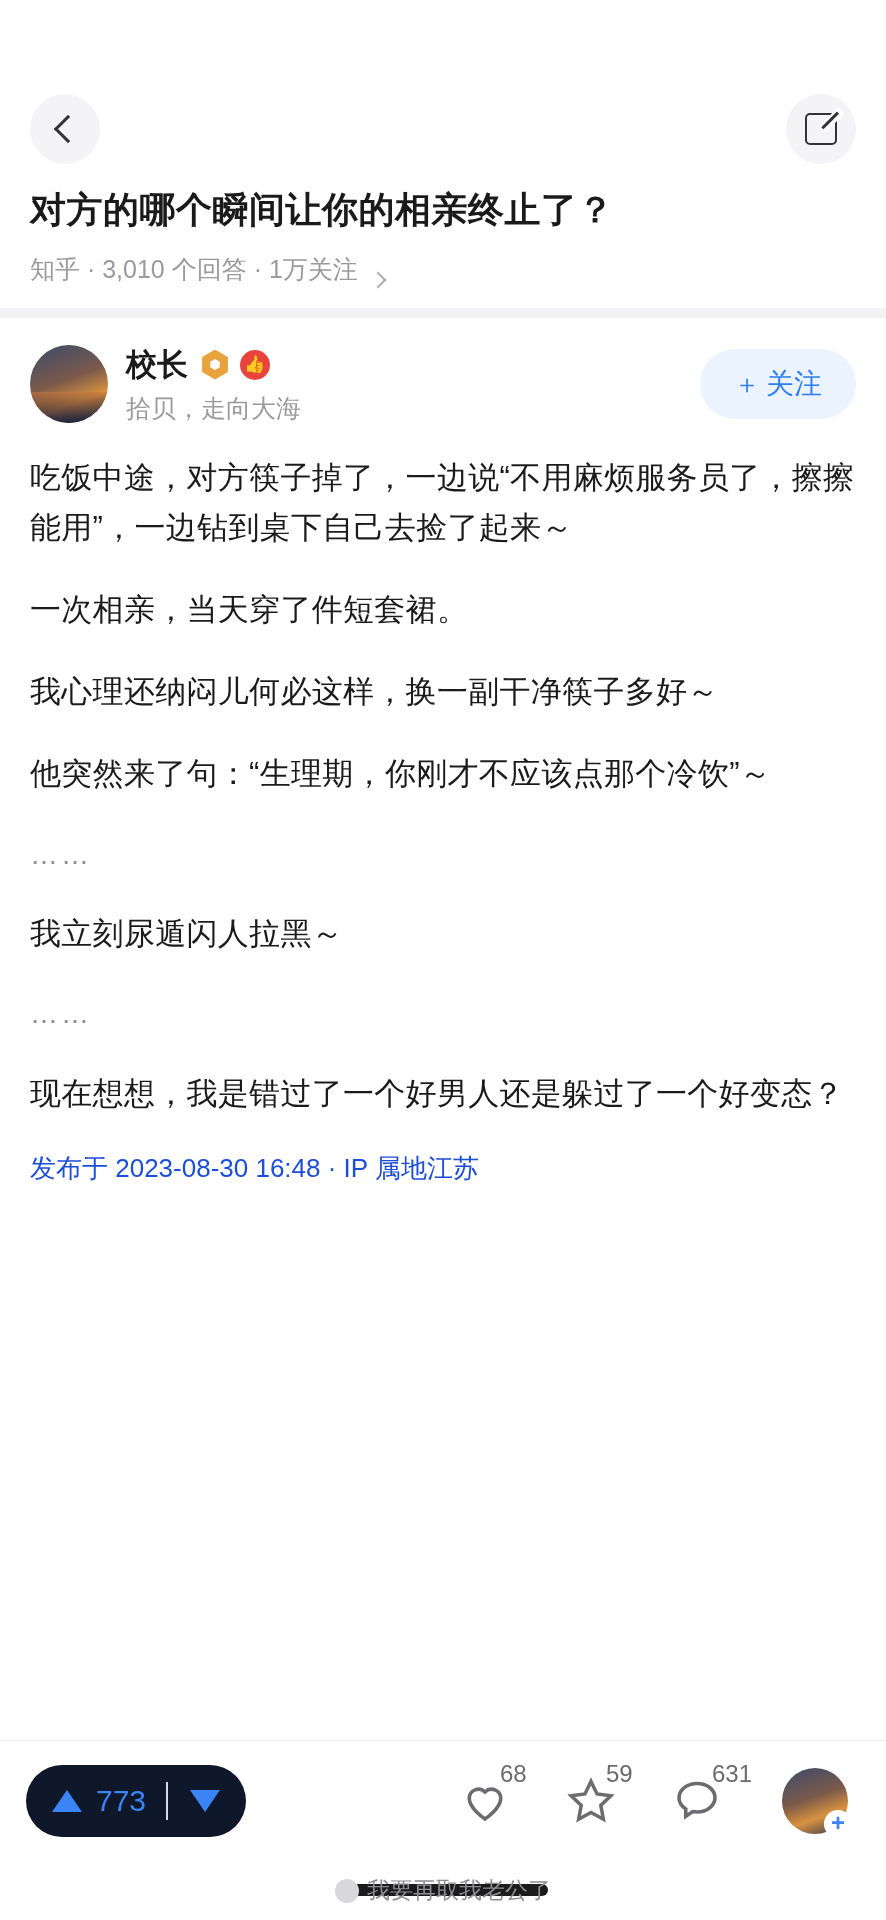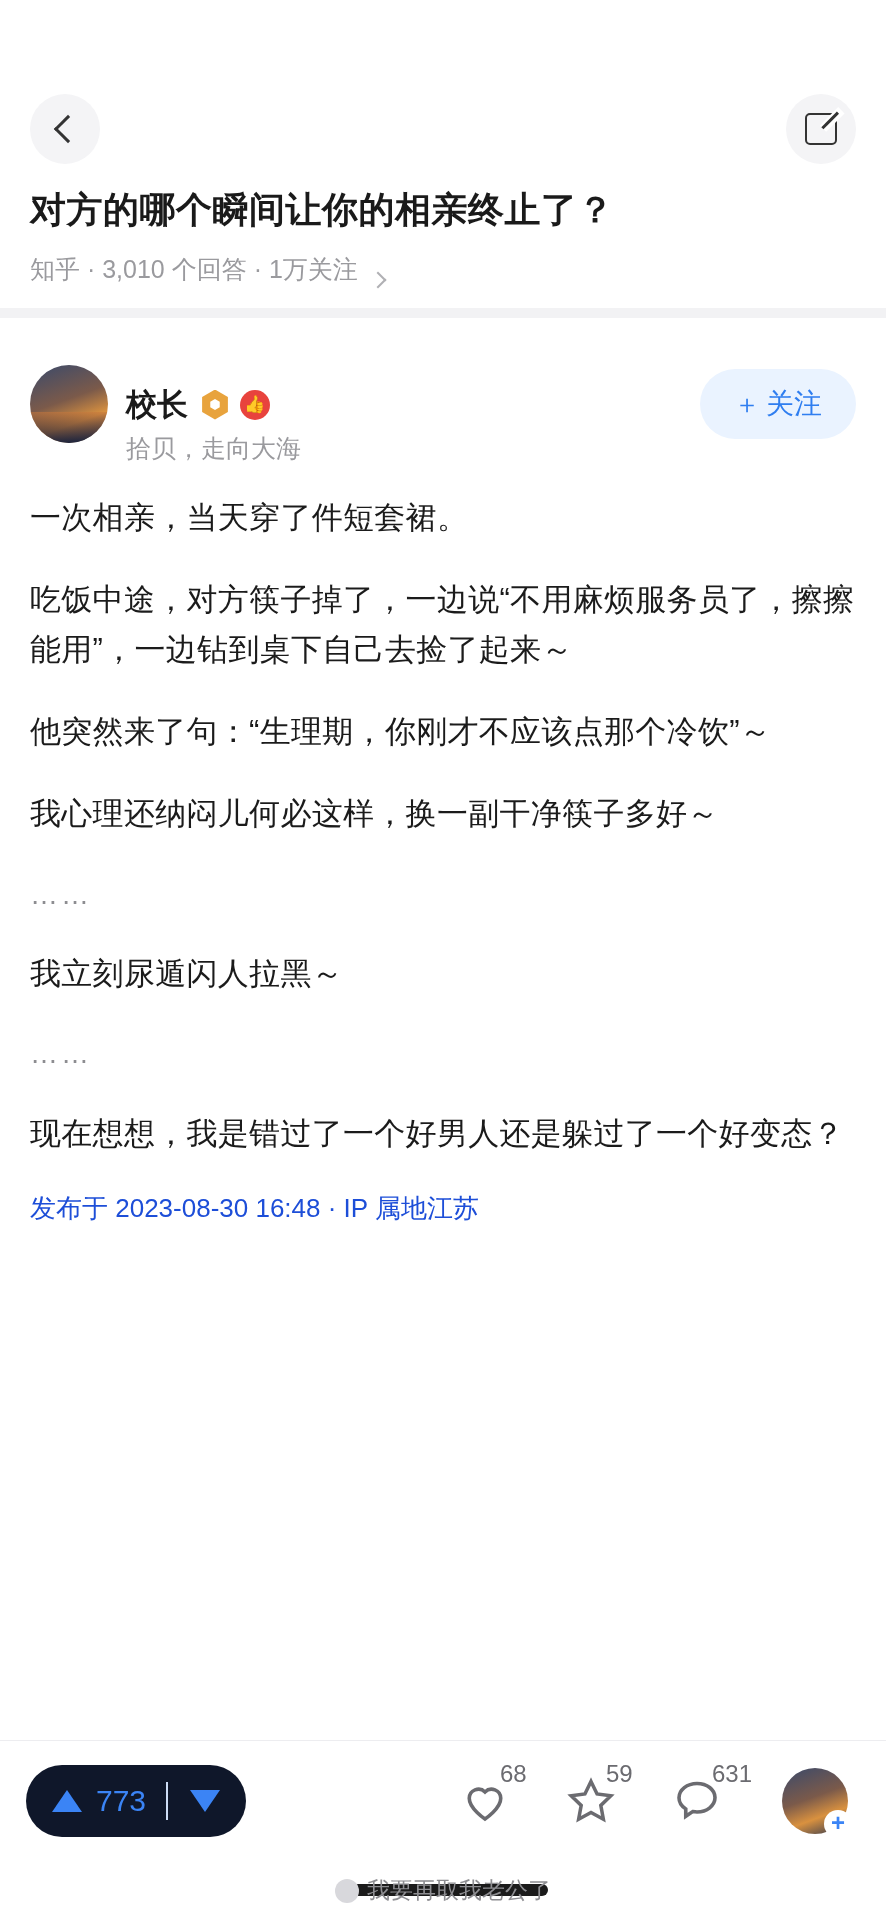--- a/index.html
+++ b/index.html
@@ -121,21 +121,21 @@
     overflow: hidden;
   }
   .avatar::after {
     content: "";
     position: absolute;
     left: 0; right: 0; bottom: 0;
     height: 40%;
     background: linear-gradient(180deg, rgba(200,120,60,.55), rgba(20,30,60,.9));
   }
   .author-text { margin-left: 18px; flex: 1 1 auto; }
-  .author-name-row { display: flex; align-items: center; margin-top: 40px; }
+  .author-name-row { display: flex; align-items: center; }
   .author-name {
     font-size: 31px;
     color: #1a1a1a;
     font-weight: 600;
   }
   .badge-gold {
     width: 30px; height: 30px;
     margin-left: 12px;
     background: #e8a33d;
     clip-path: polygon(50% 0%, 93% 25%, 93% 75%, 50% 100%, 7% 75%, 7% 25%);
@@ -358,24 +358,24 @@
       </div>
       <div class="author-bio">拾贝，走向大海</div>
     </div>
     <div class="follow-btn">
       <span class="plus">＋</span>
       <span>关注</span>
     </div>
   </div>
 
   <div class="body">
+    <p class="para">吃饭中途，对方筷子掉了，一边说“不用麻烦服务员了，擦擦能用”，一边钻到桌下自己去捡了起来～</p>
     <p class="para">一次相亲，当天穿了件短套裙。</p>
-    <p class="para">吃饭中途，对方筷子掉了，一边说“不用麻烦服务员了，擦擦能用”，一边钻到桌下自己去捡了起来～</p>
+    <p class="para">我心理还纳闷儿何必这样，换一副干净筷子多好～</p>
     <p class="para">他突然来了句：“生理期，你刚才不应该点那个冷饮”～</p>
-    <p class="para">我心理还纳闷儿何必这样，换一副干净筷子多好～</p>
     <p class="para dots">……</p>
     <p class="para">我立刻尿遁闪人拉黑～</p>
     <p class="para dots">……</p>
     <p class="para">现在想想，我是错过了一个好男人还是躲过了一个好变态？</p>
     <div class="publish">发布于 2023-08-30 16:48 · IP 属地江苏</div>
   </div>
 
   <div class="fade-bottom"></div>
 
   <div class="bottombar">

